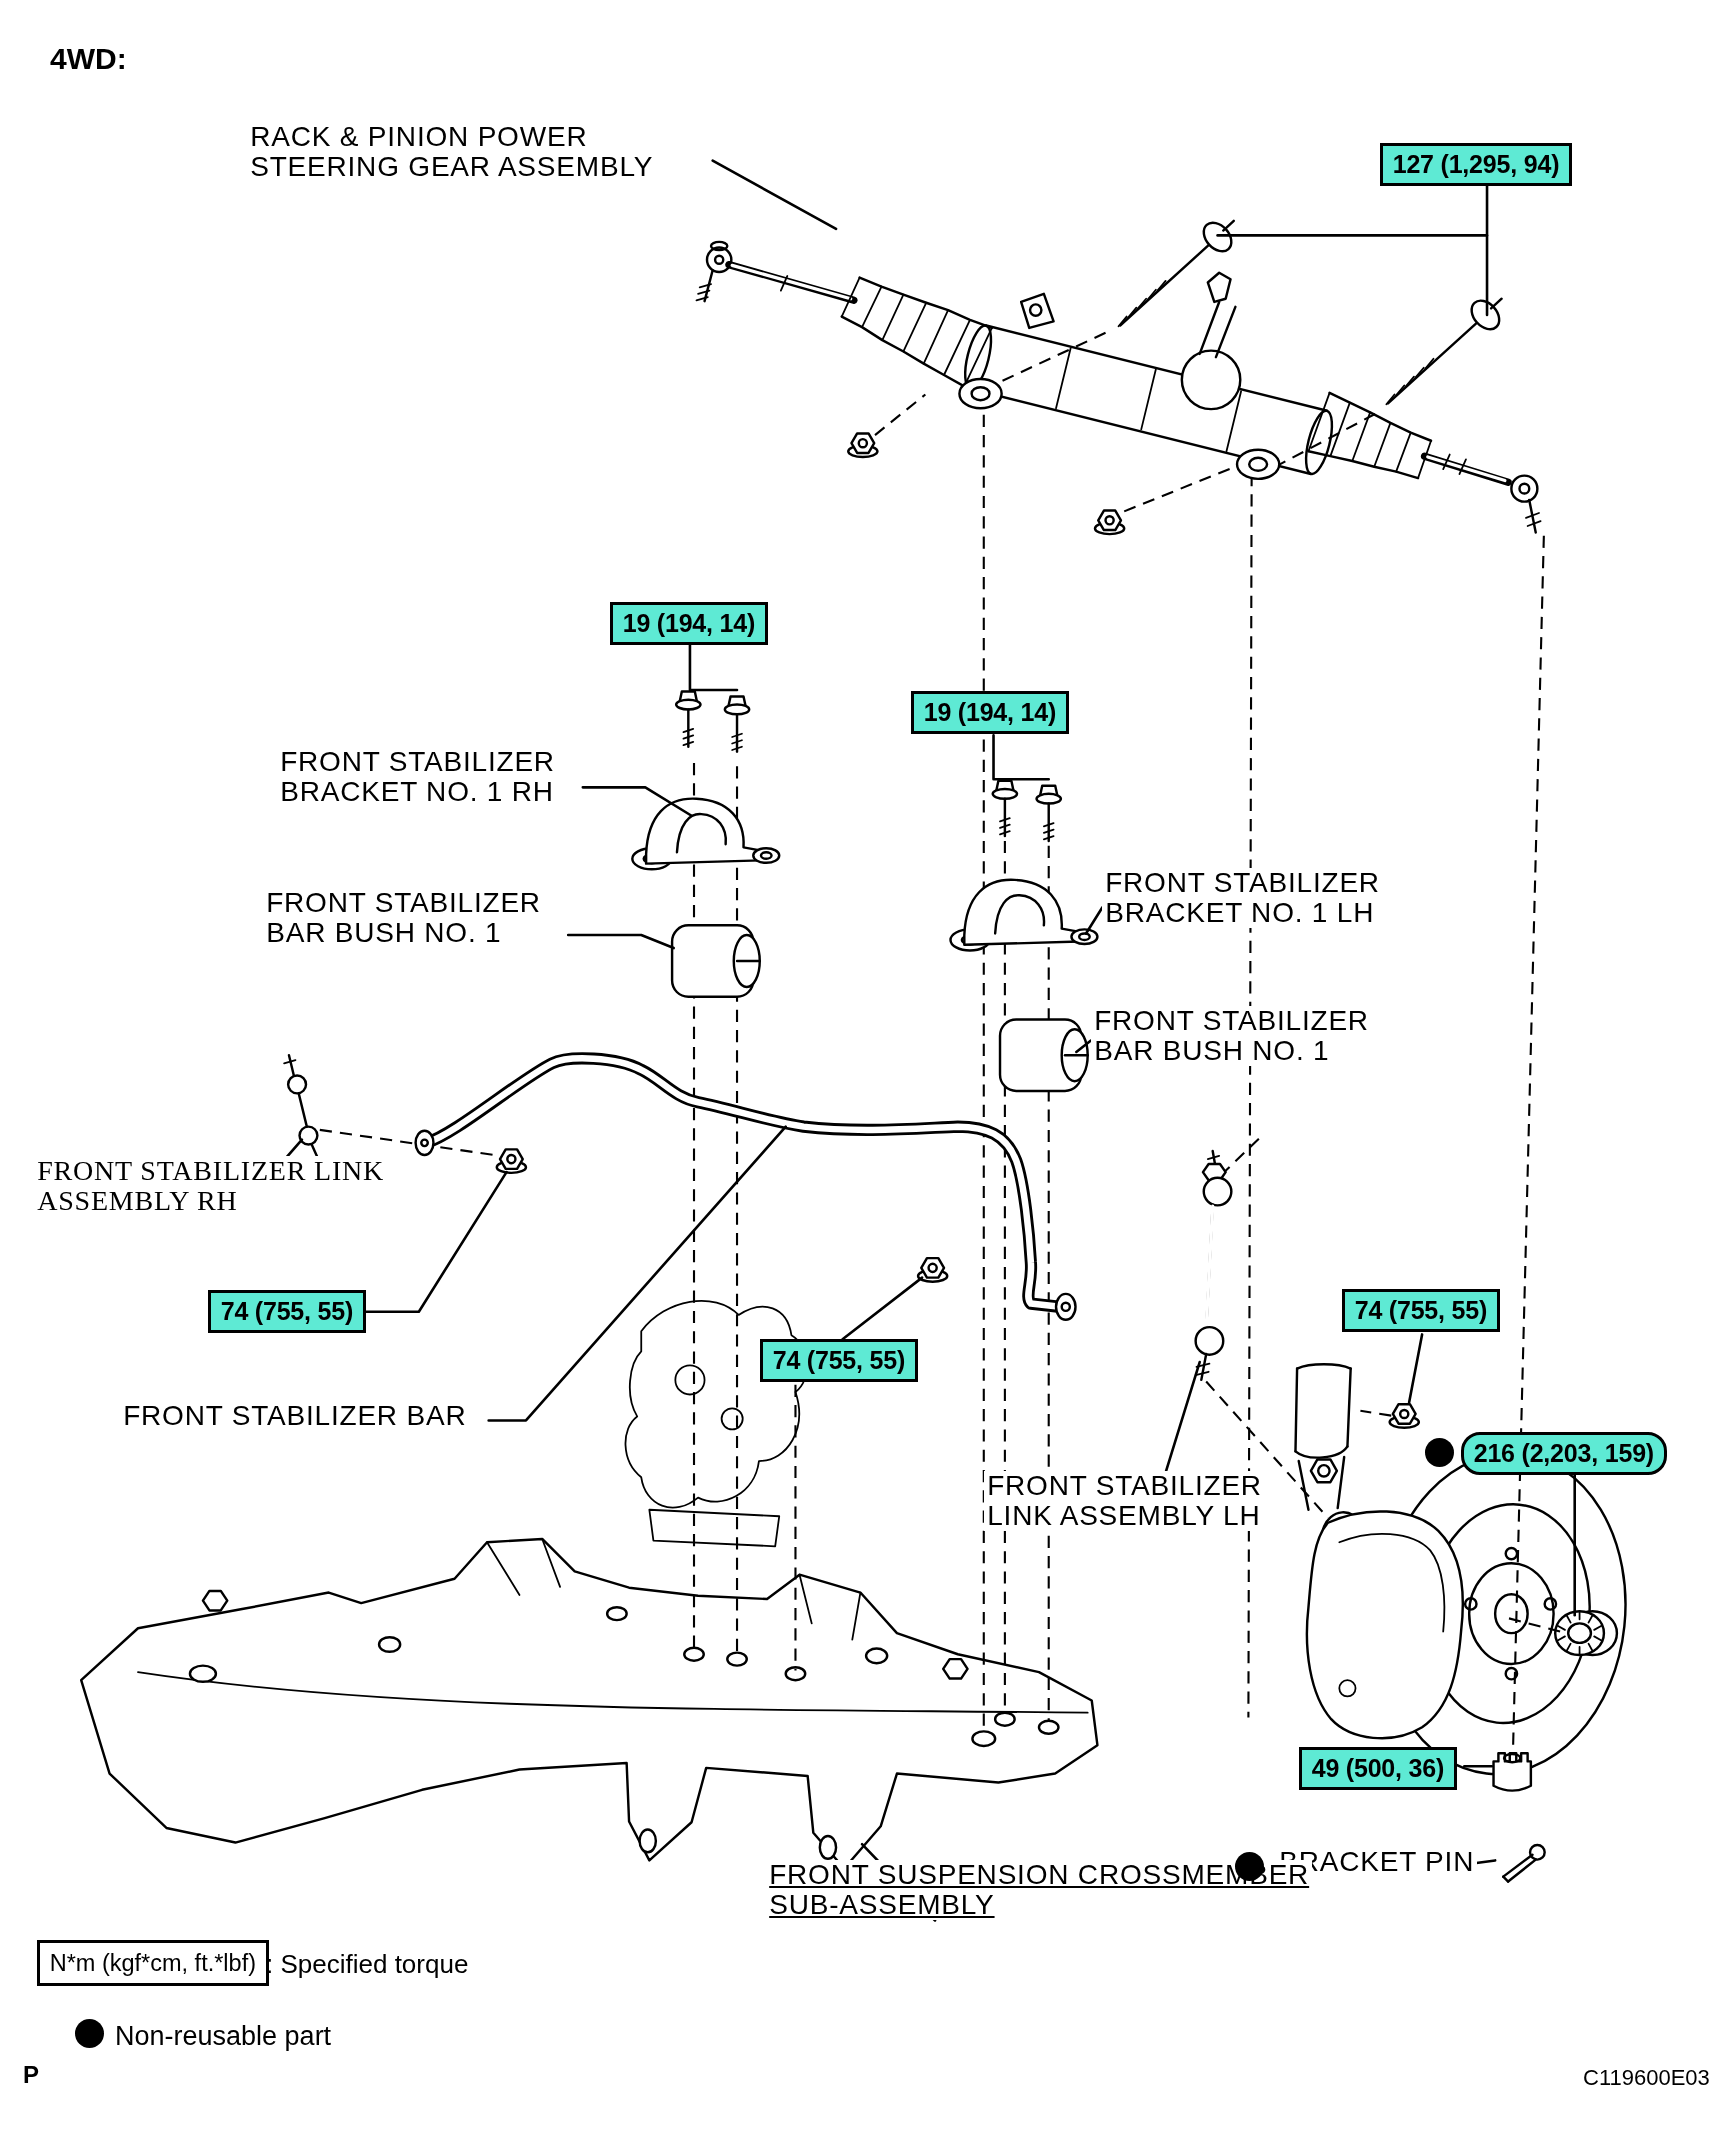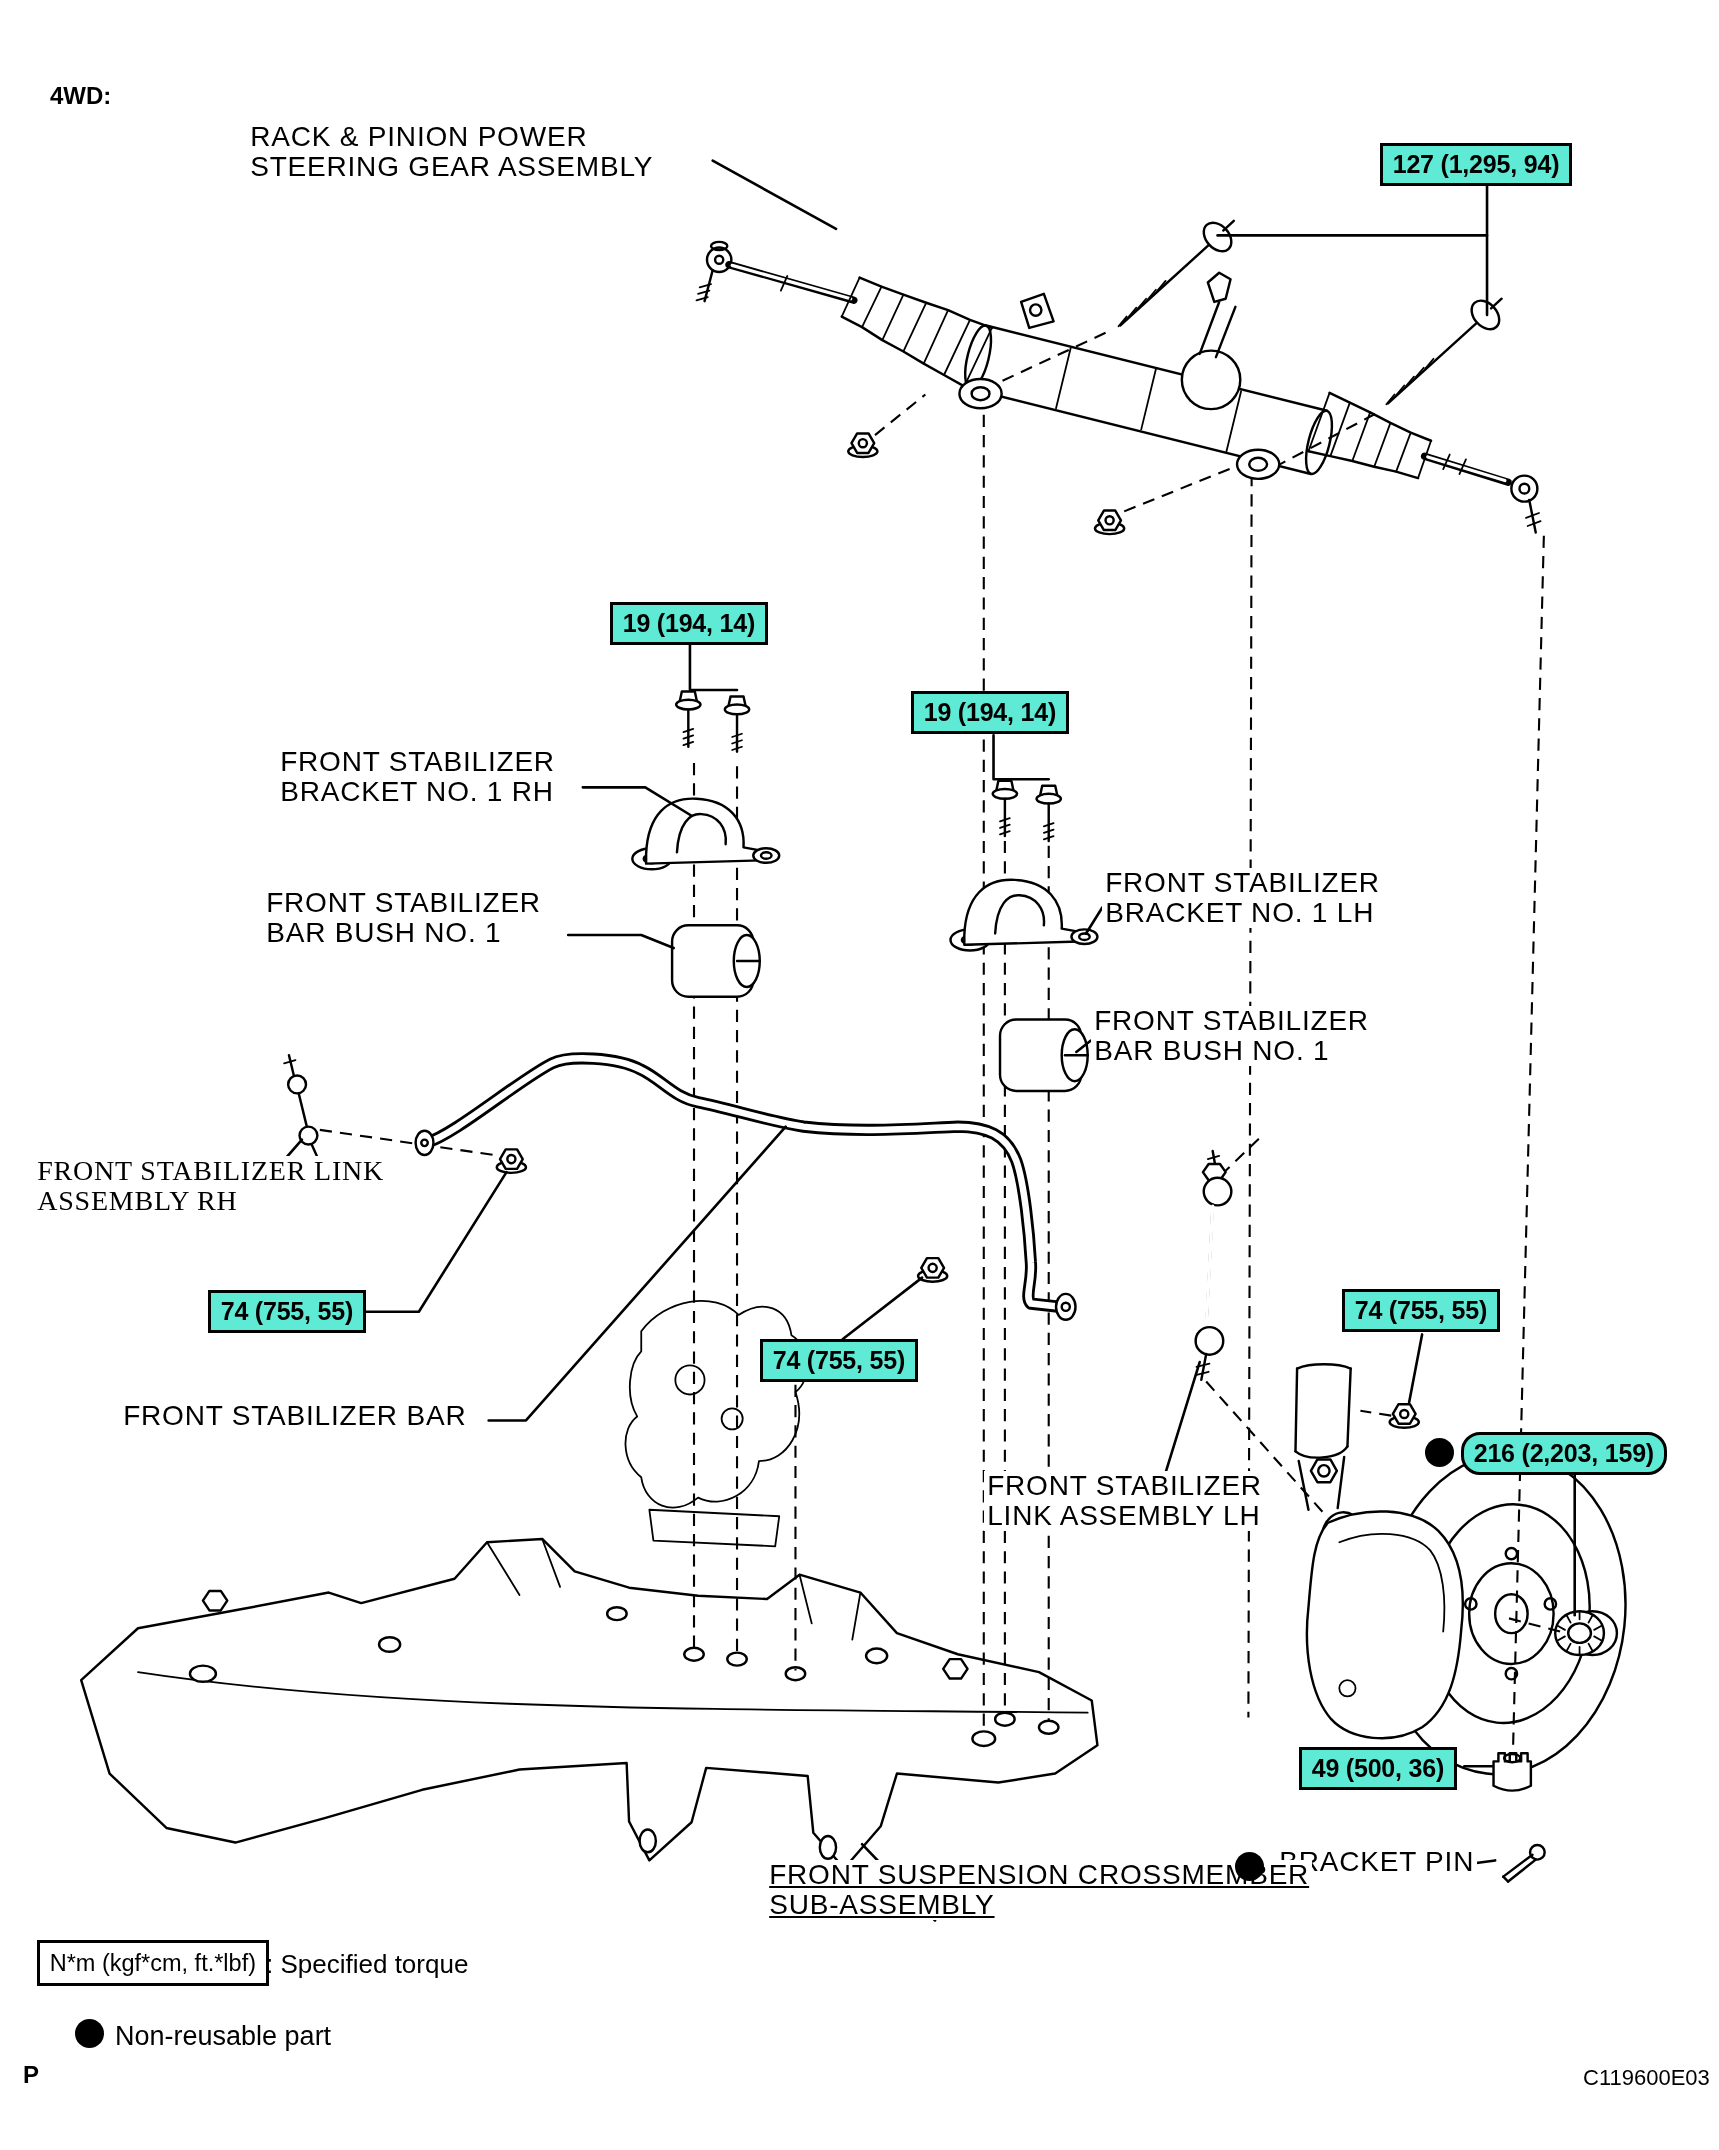--- a/index.html
+++ b/index.html
@@ -1,20 +1,20 @@
 <!DOCTYPE html>
 <html style="font-size:13px"><head>
 <meta charset="utf-8">
 <style>
   html,body{margin:0;padding:0;background:#fff;}
   body{width:1720px;height:2151px;position:relative;font-family:"Liberation Sans",sans-serif;color:#000;}
   #art{position:absolute;left:0;top:0;z-index:1;}
   .lbl{position:absolute;z-index:3;font-size:28px;line-height:30px;letter-spacing:0.8px;white-space:pre-line;background:#fff;padding:0 3.2px;}
   .tbox{position:absolute;z-index:3;border:3.2px solid #000;background:#5eead4;font-size:25px;font-weight:bold;letter-spacing:-0.2px;padding:4px 9.7px;white-space:nowrap;}
-  .title{position:absolute;z-index:3;font-size:24px;font-weight:bold;margin-top:40px;}
+  .title{position:absolute;z-index:3;font-size:30px;font-weight:bold;}
   .dot{position:absolute;z-index:3;width:29px;height:29px;border-radius:50%;background:#000;}
   .legend-box{position:absolute;z-index:3;border:3.2px solid #000;background:#fff;font-size:23.5px;padding:6.5px 9.7px;white-space:nowrap;text-align:center;}
   .legend-txt{position:absolute;z-index:3;font-size:26px;}
   .fig{position:absolute;z-index:3;font-size:22px;}
   .pm{position:absolute;z-index:3;font-size:24px;font-weight:bold;}
   
   .s{stroke:#000;fill:none;stroke-width:3;stroke-linecap:round;stroke-linejoin:round;}
   .thin{stroke:#000;fill:none;stroke-width:2.2;stroke-linecap:round;stroke-linejoin:round;}
   .wf{fill:#fff;}
   .dash{stroke:#000;fill:none;stroke-width:2.6;stroke-dasharray:15 10;}

